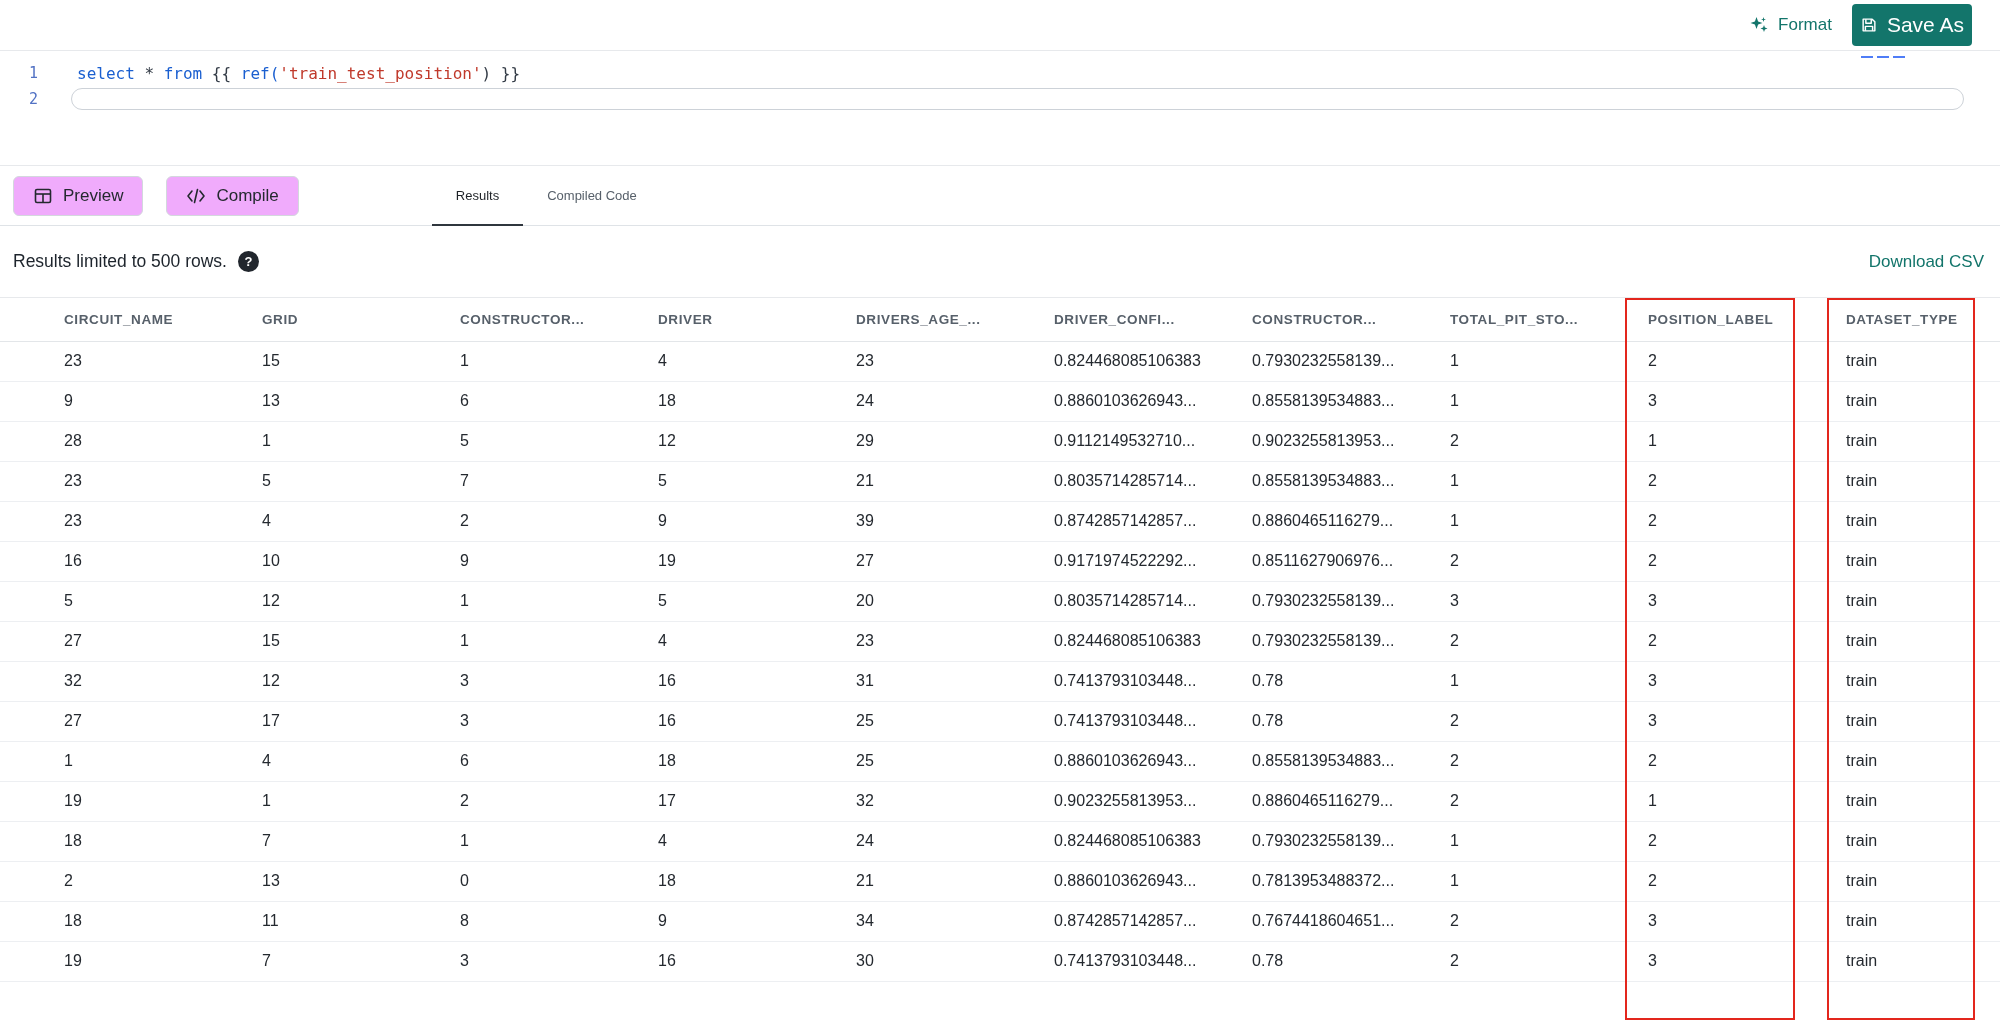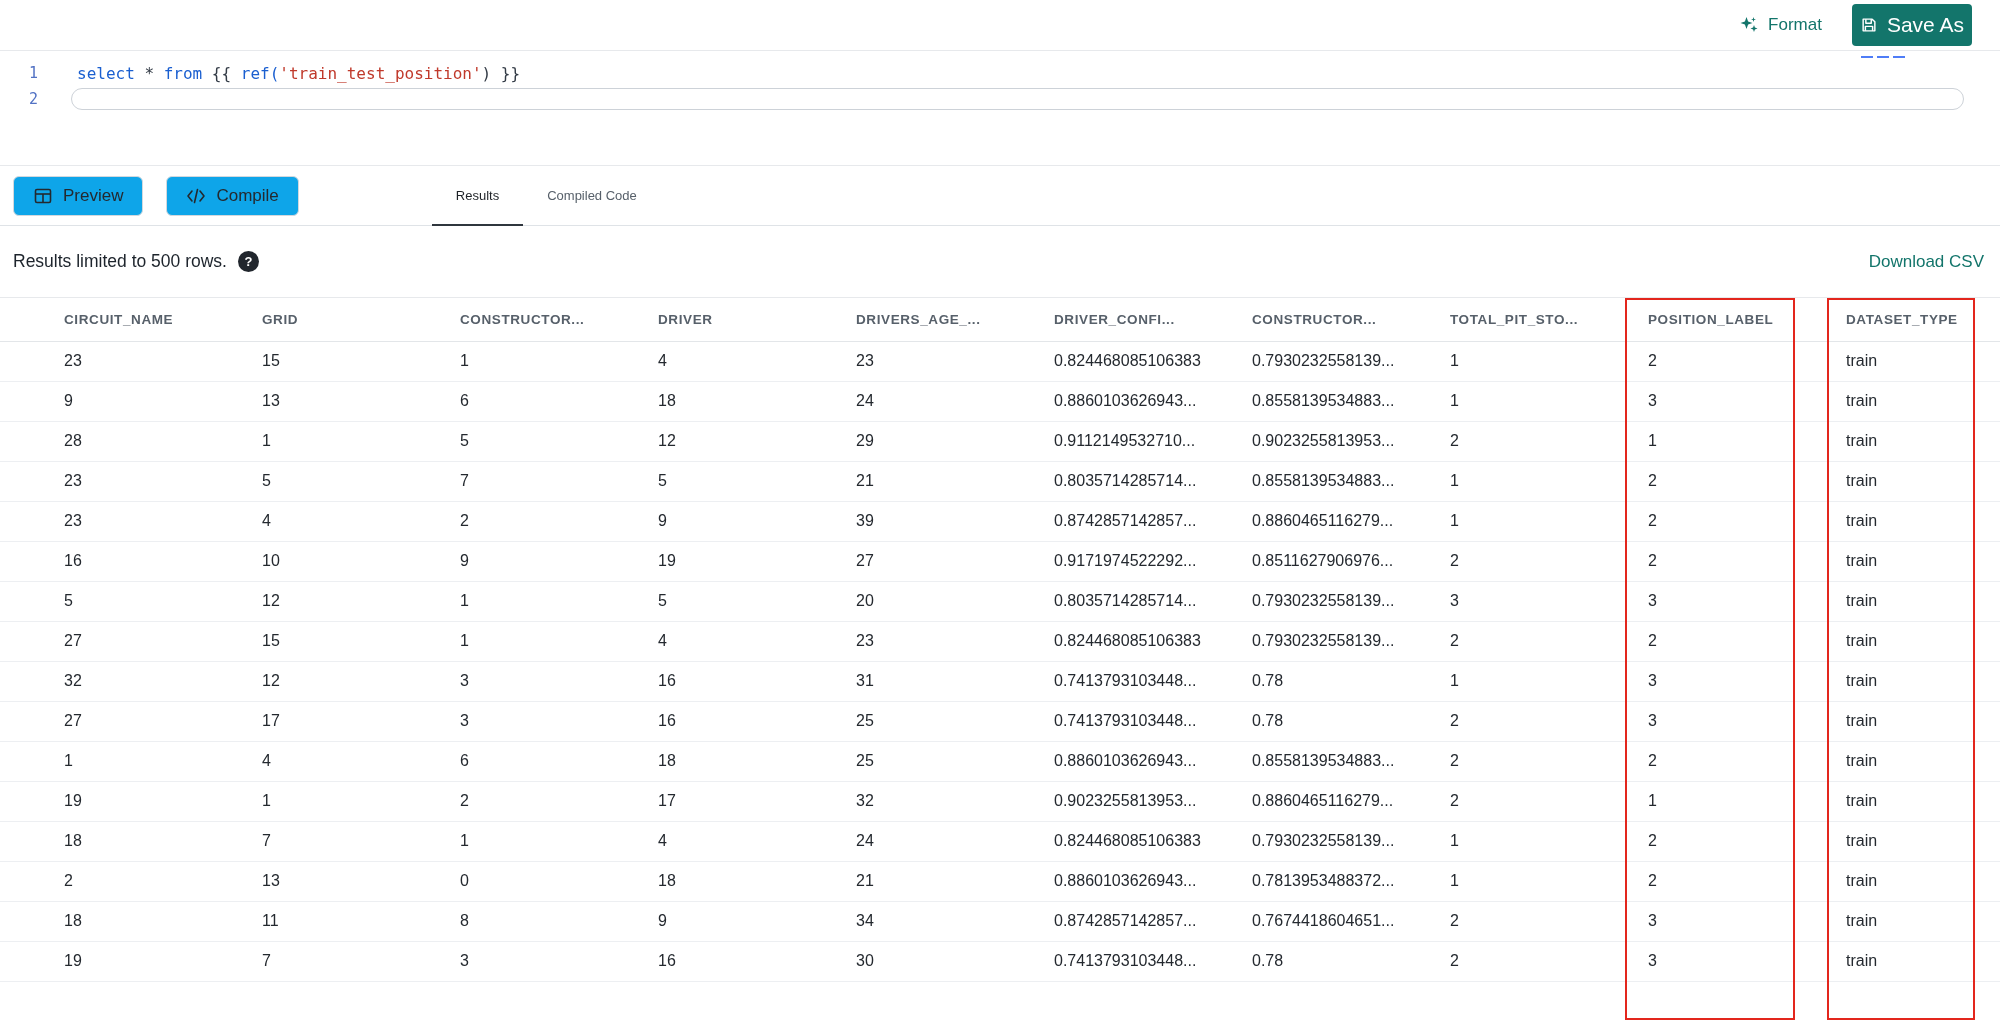--- a/index.html
+++ b/index.html
@@ -1,21 +1,21 @@
 <!DOCTYPE html>
 <html><head>
 <meta charset="utf-8">
 <style>
   * { margin:0; padding:0; box-sizing:border-box; }
   html,body { width:2000px; height:1020px; overflow:hidden; background:#fff;
               font-family:"Liberation Sans", sans-serif; color:#24292f; }
 
   
   .topbar { height:51px; border-bottom:1px solid #e7e9ec; display:flex; align-items:center;
-            justify-content:flex-end; padding-right:28px; gap:30px; position:relative; background:#fff; }
+            justify-content:flex-end; padding-right:28px; gap:20px; position:relative; background:#fff; }
   .format-btn { display:flex; align-items:center; gap:9px; background:none; border:none;
                 color:#13756B; font-size:17px; font-family:inherit; cursor:pointer; }
   .saveas-btn { display:flex; align-items:center; gap:9px; background:#13756B; color:#fff;
                 border:none; border-radius:4px; padding:9px 8px; font-size:21px;
                 font-family:inherit; cursor:pointer; font-weight:500; }
   .artifact { position:absolute; top:52px; right:95px; width:44px; height:6px; display:flex; gap:4px; }
   .artifact i { flex:1; border-bottom:2px dashed #4f7df7; }
 
   
   .editor { height:115px; border-bottom:1px solid #e7e9ec; padding-top:9px;
@@ -25,21 +25,21 @@
   .code { flex:1; position:relative; height:100%; display:flex; align-items:center; padding-left:21px; }
   .tok-keyword { color:#1a5fd0; white-space:pre; }
   .tok-plain   { color:#333b46; white-space:pre; }
   .tok-string  { color:#c0392b; white-space:pre; }
   .line2-box { height:22px; border:1px solid #cdd2d8; border-radius:11px;
                margin-left:-6px; margin-right:36px; flex:1; }
 
   
   .toolbar { height:60px; border-bottom:1px solid #dfe3e7; display:flex; align-items:center;
              padding-left:13px; background:#fff; }
-  .tool-btn { display:flex; align-items:center; gap:10px; background:#0ea5e9; border:1px solid #d3d8dd;
+  .tool-btn { display:flex; align-items:center; gap:10px; background:#f0abfc; border:1px solid #d3d8dd;
               border-radius:6px; height:40px; padding:0 19px; font-size:17px; color:#24292f;
               font-family:inherit; cursor:pointer; }
   .tool-btn + .tool-btn { margin-left:23px; }
   .tabs { display:flex; height:100%; margin-left:133px; }
   .tab { display:flex; align-items:center; padding:0 24px; font-size:13px; color:#57606a;
          cursor:pointer; border-bottom:2px solid transparent; margin-bottom:-1px; }
   .tab.active { color:#1f2328; border-bottom-color:#2f363d; }
 
   
   .results-bar { height:71px; display:flex; align-items:center; padding:0 16px 0 13px; background:#fff; }

